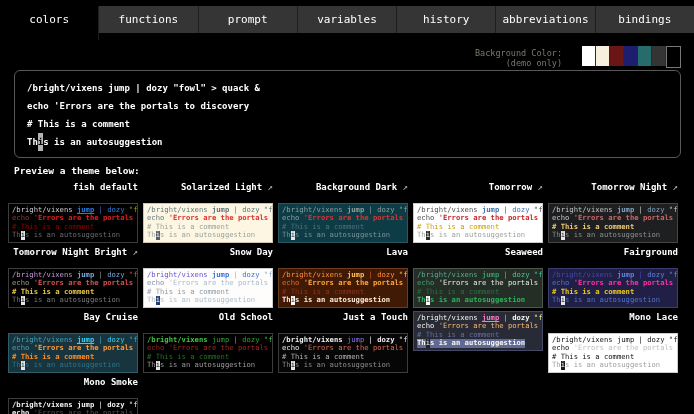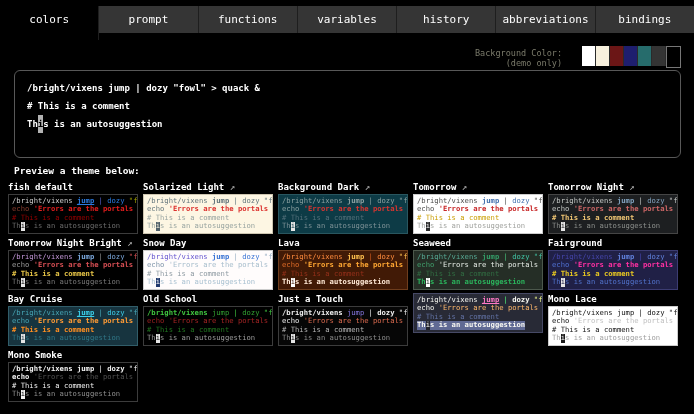--- a/index.html
+++ b/index.html
@@ -29,36 +29,36 @@
   .preview-text .sample-line{font-size:9px;line-height:18px;white-space:pre;width:fit-content;}
   .customize-btn{position:absolute;right:5px;bottom:5px;background:#2b2b2b;border:1px solid #4d4d4d;
     border-radius:4px;color:#8f8f8f;font-size:8.5px;padding:4px 9px;font-family:inherit;cursor:pointer;}
 
   
   .preview-label{position:absolute;left:14px;top:165px;color:#fff;font-size:9.5px;font-weight:700;}
   .theme-grid{position:absolute;left:8px;top:181px;display:grid;
     grid-template-columns:repeat(5,130px);column-gap:5px;row-gap:3px;}
   .theme-card{width:130px;}
   .theme-title{color:#fff;font-size:9px;font-weight:700;height:12px;line-height:12px;
-    margin-bottom:1px;white-space:nowrap;overflow:hidden;cursor:pointer;}
+    margin-bottom:10px;white-space:nowrap;overflow:hidden;cursor:pointer;text-align:right;}
   .ext-link{color:#c0c0c0;font-weight:400;}
   .theme-box{height:40px;box-sizing:border-box;border:1px solid #444;padding:2px 3px;
     overflow:hidden;cursor:pointer;}
   .theme-box .sample-line{font-size:7.2px;line-height:8.4px;white-space:pre;width:fit-content;}
   .cursor{display:inline-block;}
 </style>
 </head>
 <body>
 
 <div class="screen">
 
   <div class="tab-bar">
       <div class="tab active">colors</div>
+      <div class="tab">functions</div>
       <div class="tab">prompt</div>
-      <div class="tab">functions</div>
       <div class="tab">variables</div>
       <div class="tab">history</div>
       <div class="tab">abbreviations</div>
       <div class="tab">bindings</div>
     </div>
 
   <div class="bgcolor-row">
     <div class="bgcolor-labels">
       <div>Background Color:</div>
       <div>(demo only)</div>
@@ -70,20 +70,21 @@
         <div class="swatch" title="#1e1e6e" style="background: rgb(30, 30, 110);"></div>
         <div class="swatch" title="#266c6c" style="background: rgb(38, 108, 108);"></div>
         <div class="swatch" title="#343434" style="background: rgb(52, 52, 52);"></div>
         <div class="swatch selected" title="#000000" style="background: rgb(0, 0, 0);"></div>
       </div>
   </div>
 
   <div class="preview-panel">
     <div class="preview-text">
         <div class="sample-line"><span style="color: rgb(255, 255, 255); font-weight: 700;">/bright/vixens jump | dozy "fowl" &gt; quack &amp;</span></div>
+        <div class="sample-line"><span style="color: rgb(255, 255, 255); font-weight: 700;">echo 'Errors are the portals to discovery</span></div>
         <div class="sample-line"><span style="color: rgb(255, 255, 255); font-weight: 700;"># This is a comment</span></div>
         <div class="sample-line"><span style="color: rgb(255, 255, 255); font-weight: 700;">Th</span><span class="cursor" style="font-weight: 700; background: rgb(179, 179, 179); color: rgb(0, 0, 0);">i</span><span style="color: rgb(255, 255, 255); font-weight: 700;">s is an autosuggestion</span></div>
       </div>
   </div>
 
   <div class="preview-label">Preview a theme below:</div>
 
   <div class="theme-grid">
   <div class="theme-card">
     <div class="theme-title">

